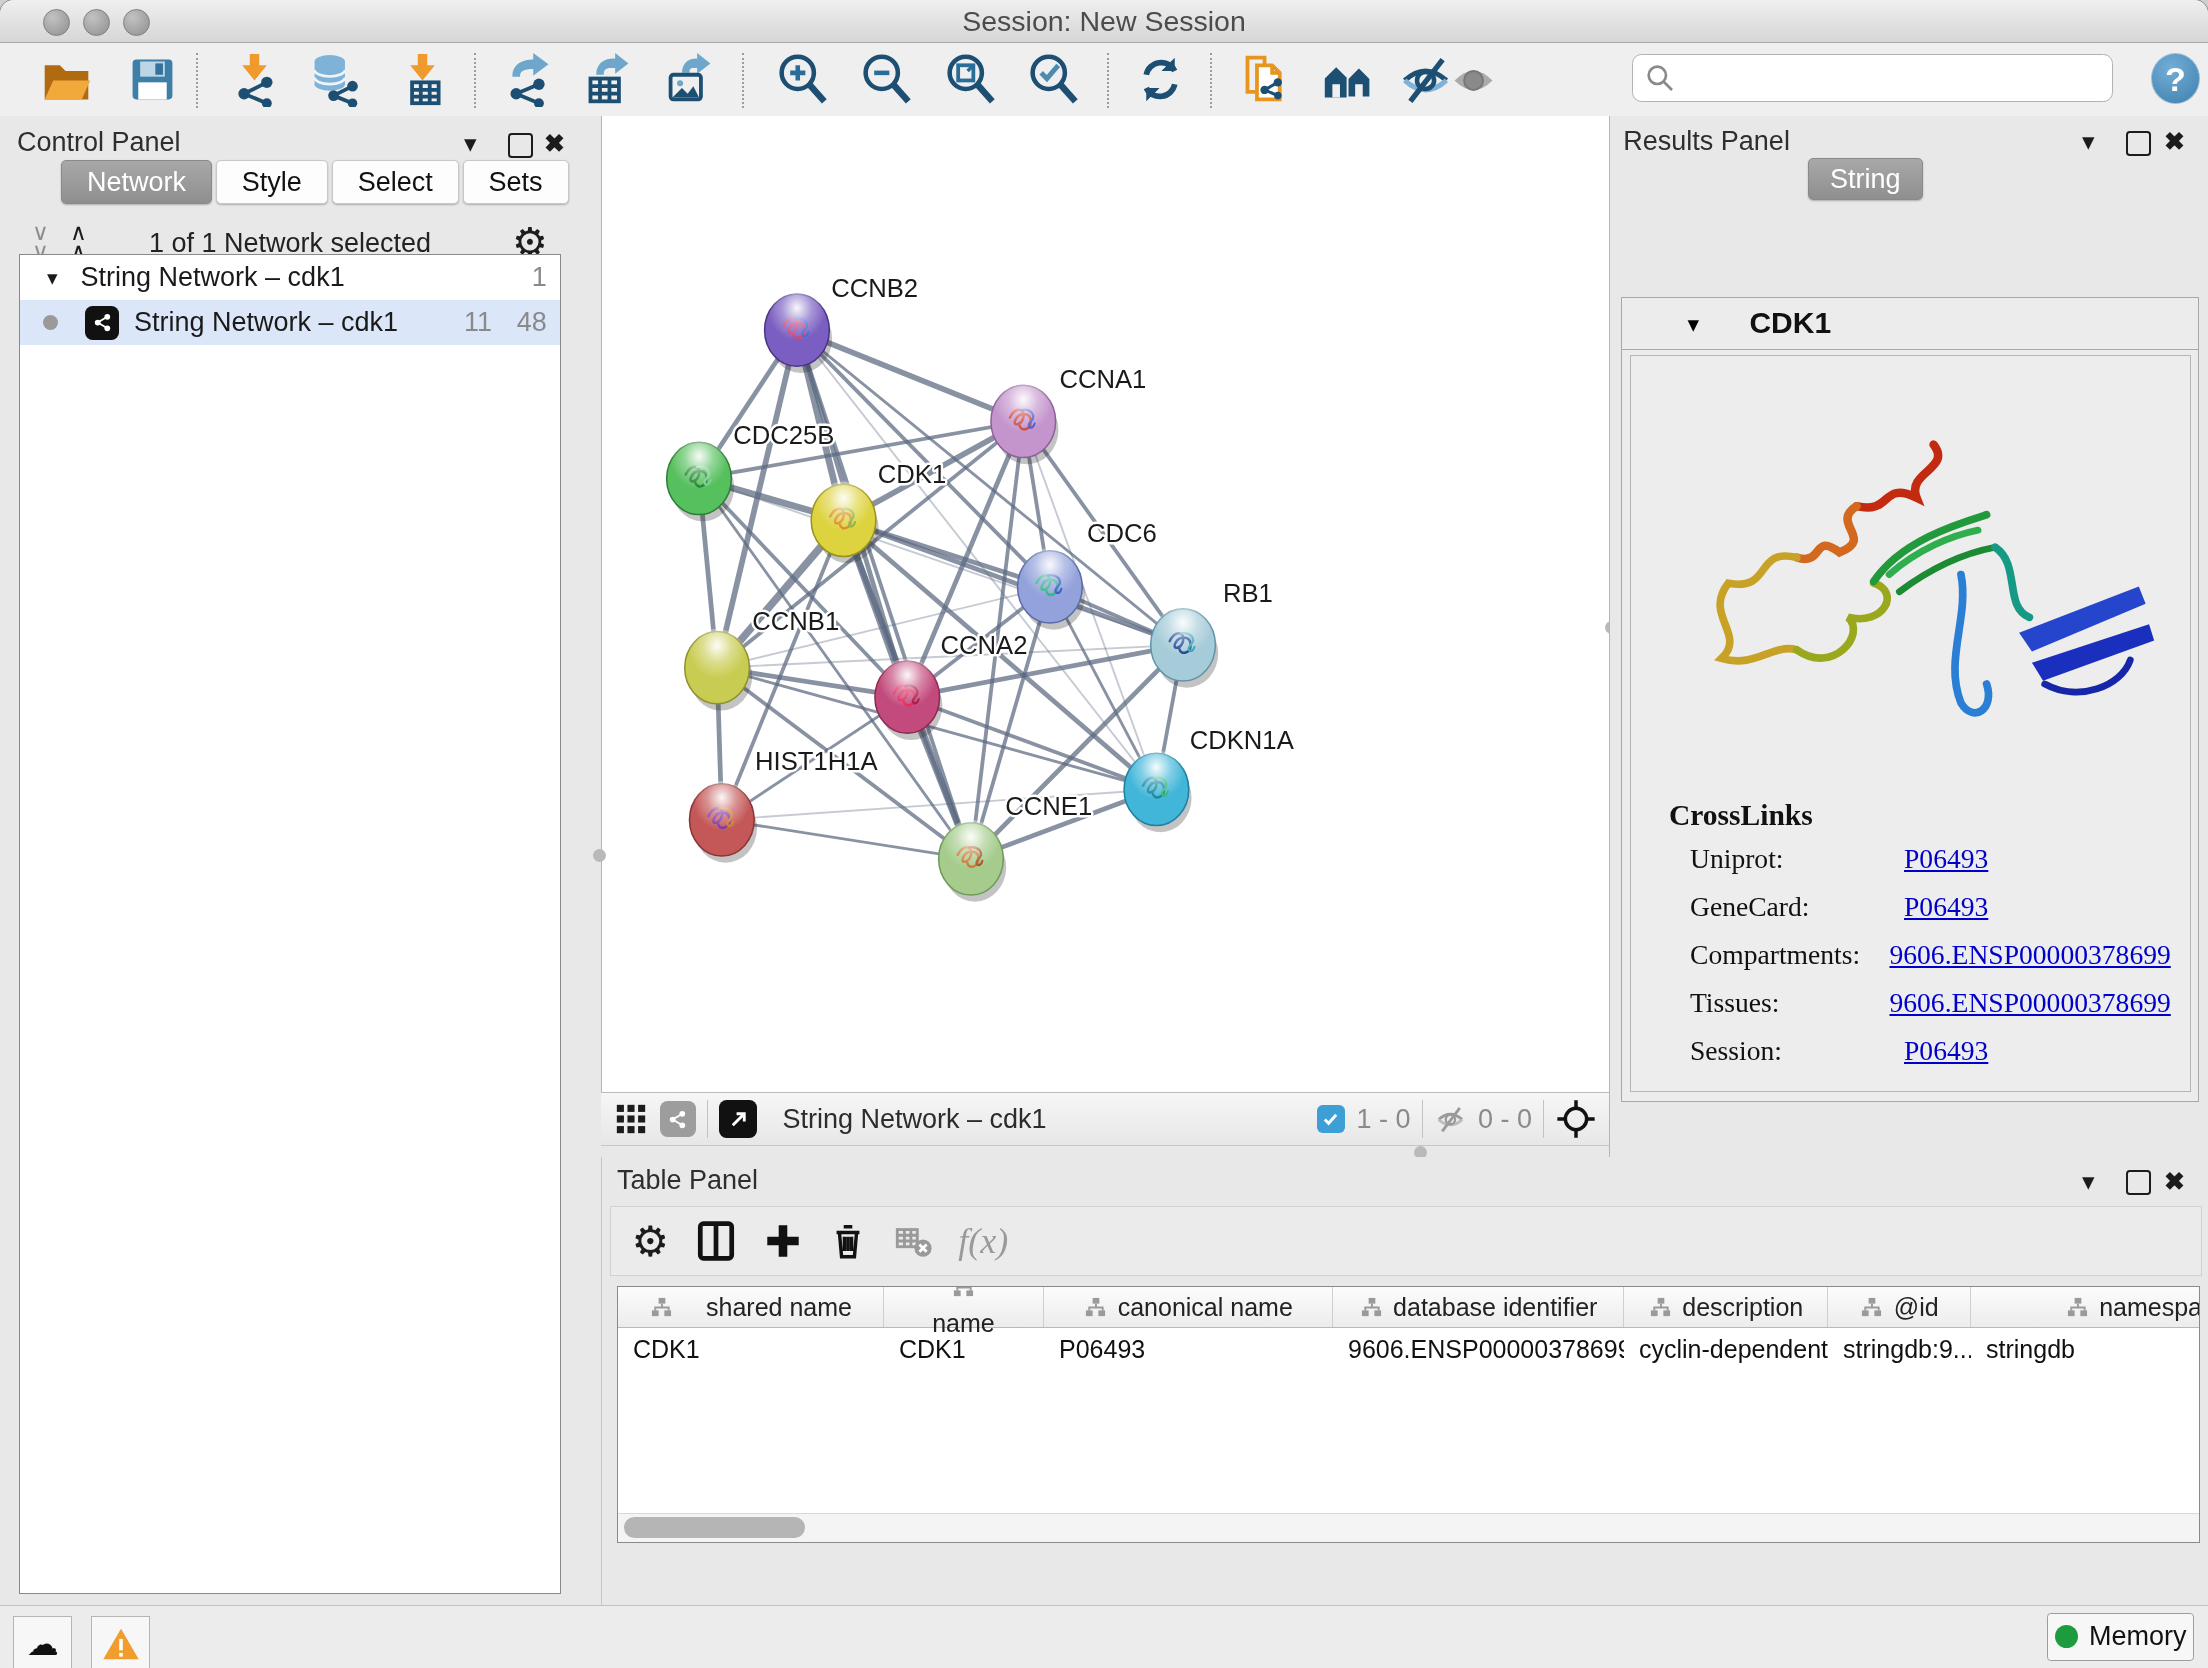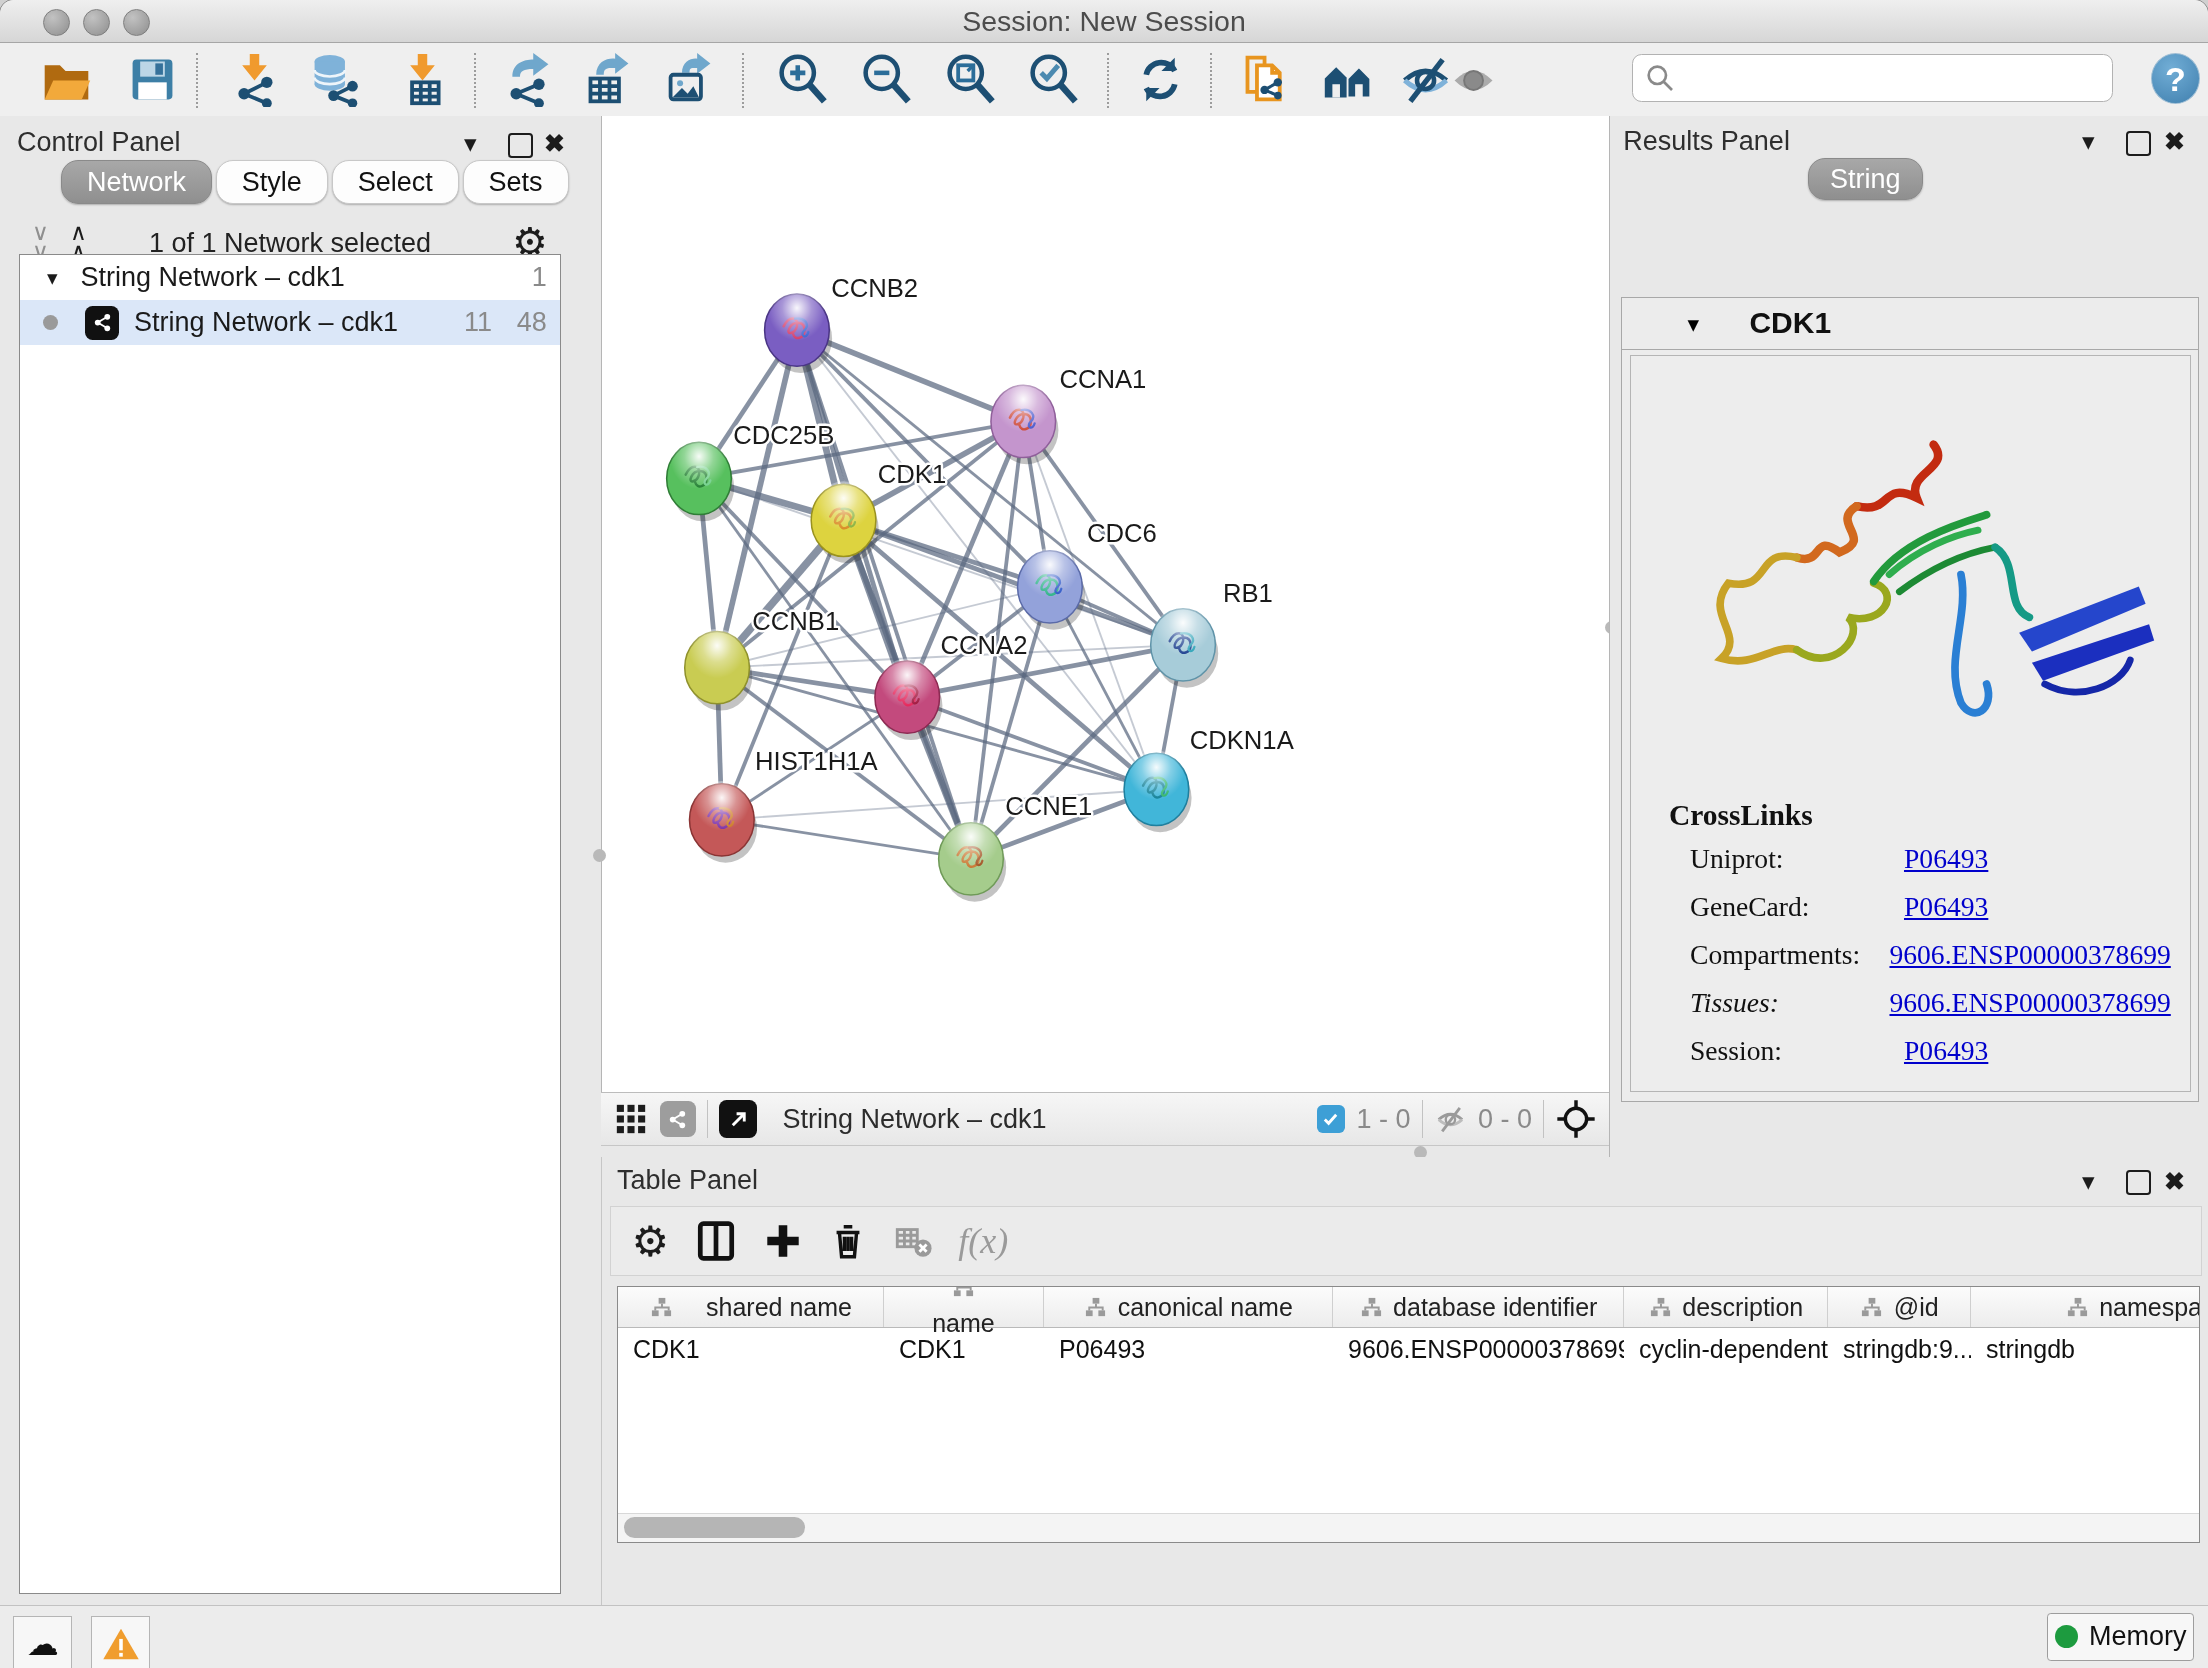--- a/index.html
+++ b/index.html
@@ -21,21 +21,21 @@
   .searchbox input{border:none;outline:none;font-size:27px;flex:1;background:transparent;font-family:"Liberation Sans",sans-serif;}
   .helpbtn{left:2151px;top:9.5px;width:49px;height:51px;border-radius:50%;background:radial-gradient(circle at 40% 30%,#72aed6,#3f7fae);
            color:#fff;font-size:34px;font-weight:bold;text-align:center;line-height:51px;border:1.9px solid #9dbdd4;box-sizing:border-box;}
   
   .panel-title{font-size:27px;color:#2e2e2e;}
   .phicon{font-size:25px;color:#1c1c1c;}
   .float-sq{width:21px;height:21px;border:2.9px solid #1c1c1c;border-radius:3.8px;}
   .graybox{background:#ececec;border:1.9px solid #a8a8a8;}
   
   .tabrow{display:flex;gap:3.8px;}
-  .tab{height:42px;line-height:42px;padding:0 25px;background:#fdfdfd;border:1px solid #c8c8c8;border-radius:17px;
+  .tab{height:42px;line-height:42px;padding:0 25px;background:#fdfdfd;border:1px solid #c8c8c8;border-radius:5px;
        font-size:27px;color:#111;text-align:center;box-shadow:0 1px 1.9px rgba(0,0,0,.25);}
   .tab.active{background:linear-gradient(#a8a8a8,#8f8f8f);color:#fff;border-color:#8a8a8a;}
   
   .ctrl-tree{left:19px;top:254px;width:542px;height:1340px;background:#fff;border:1.9px solid #8a8a8a;box-sizing:border-box;}
   .treerow{position:relative;height:45px;display:flex;align-items:center;font-size:27px;color:#1a1a1a;}
   .treerow.sel{background:#dbe7f8;}
   .cnt{position:absolute;color:#8a8a8a;font-size:27px;}
   .sharechip{width:34px;height:34px;border-radius:7.6px;background:#111;display:flex;align-items:center;justify-content:center;}
   
   .netcanvas{left:601px;top:116px;width:1008px;height:976px;background:#fff;border-left:1px solid #b5b5b5;}
@@ -536,21 +536,21 @@
             </div>
             <div style="display: flex; margin-bottom: 16px;">
               <span class="xl-label" style="width: 214px;">GeneCard:</span>
               <a class="xl-link">P06493</a>
             </div>
             <div style="display: flex; margin-bottom: 16px;">
               <span class="xl-label" style="width: 214px;">Compartments:</span>
               <a class="xl-link">9606.ENSP00000378699</a>
             </div>
             <div style="display: flex; margin-bottom: 16px;">
-              <span class="xl-label" style="width: 214px; font-style: italic;">Tissues:</span>
+              <span class="xl-label" style="width: 214px;">Tissues:</span>
               <a class="xl-link">9606.ENSP00000378699</a>
             </div>
             <div style="display: flex; margin-bottom: 16px;">
               <span class="xl-label" style="width: 214px;">Session:</span>
               <a class="xl-link">P06493</a>
             </div>
           </div>
       </div>
     </div>
   </div>

